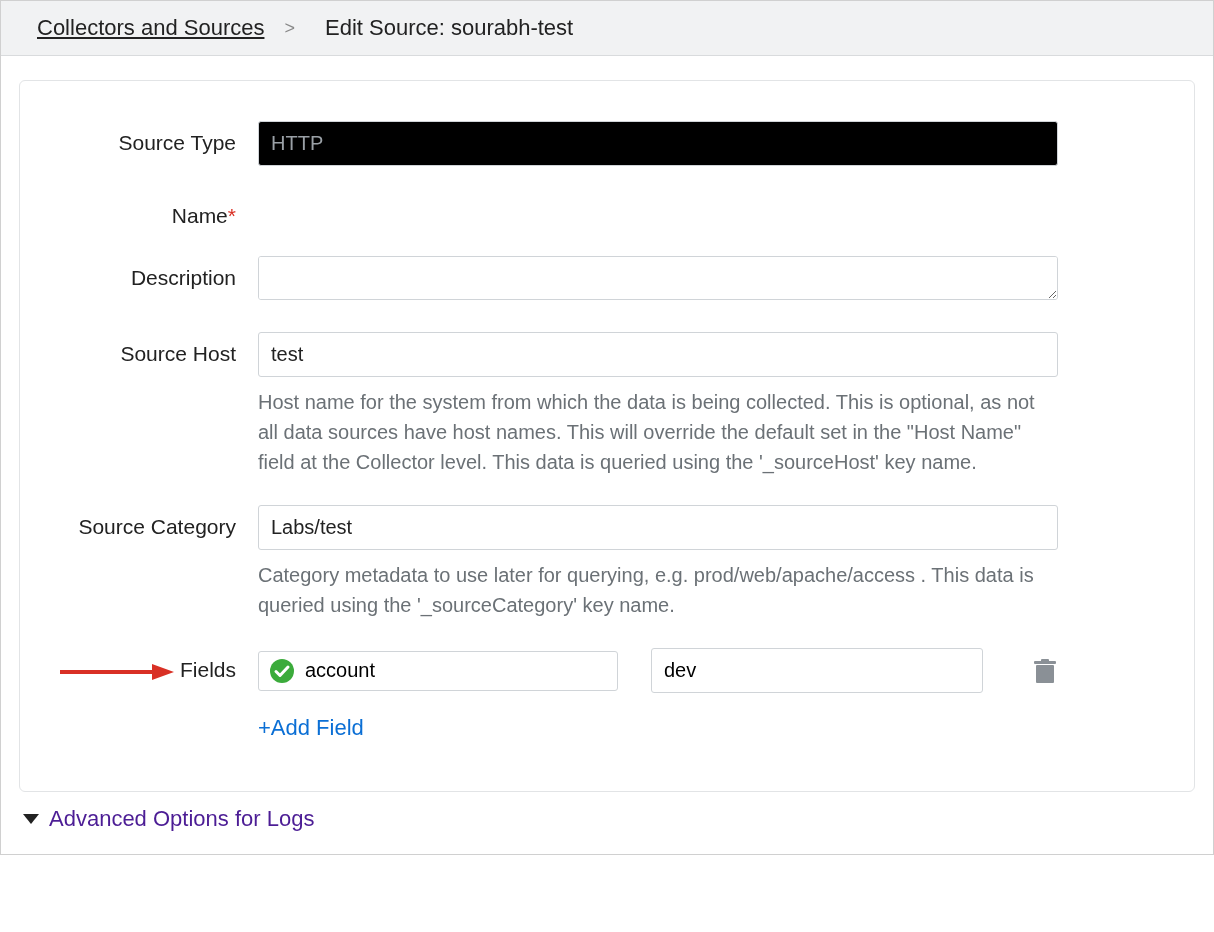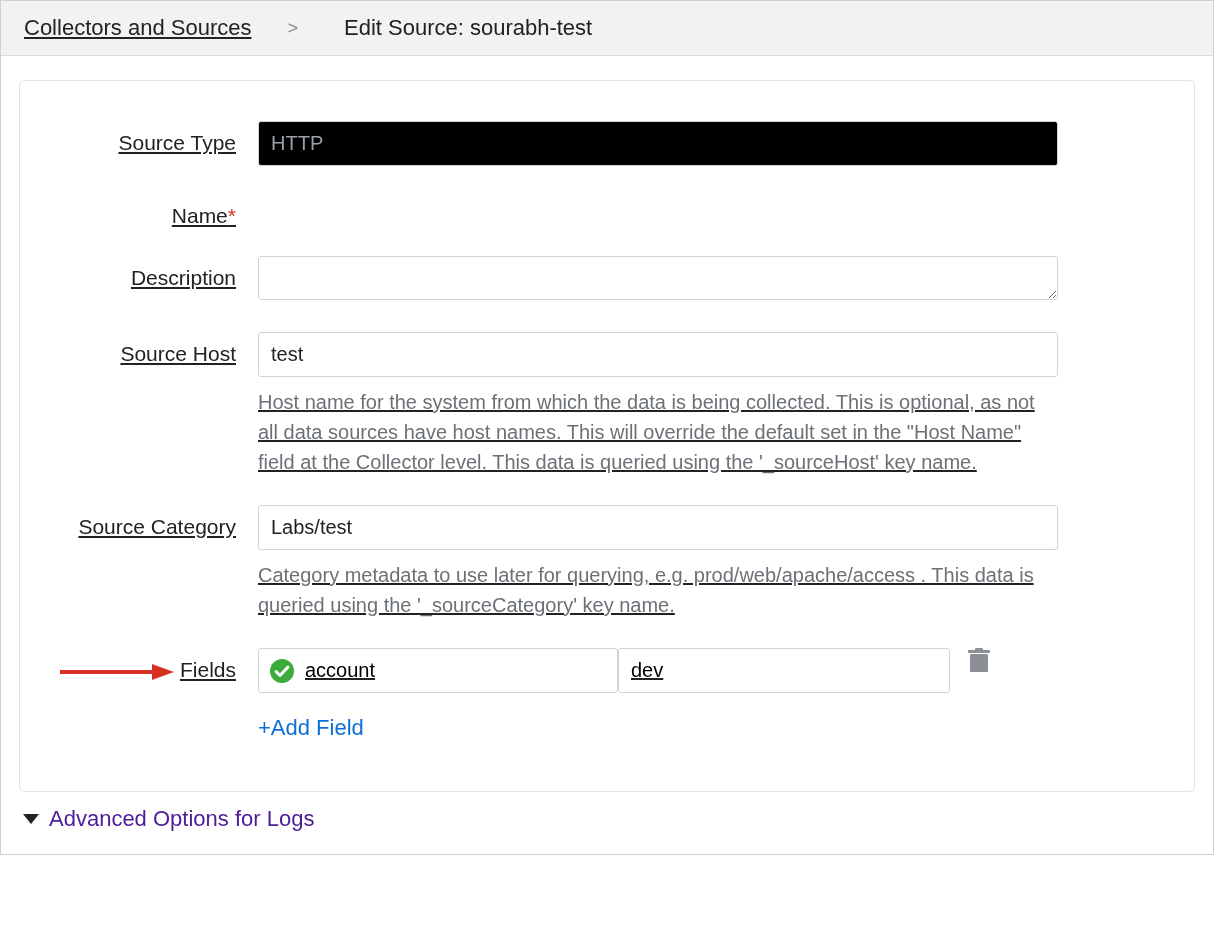--- a/index.html
+++ b/index.html
@@ -6,26 +6,26 @@
   body {
     font-family: -apple-system, BlinkMacSystemFont, "Segoe UI", Helvetica, Arial, sans-serif;
     background: #fff;
     color: #222;
     width: 1214px;
     border: 1px solid #d0d0d0;
   }
   .breadcrumb-bar {
     background: #f1f2f3;
     border-bottom: 1px solid #d9dbdd;
-    padding: 14px 23px;
+    padding: 14px 36px;
     font-size: 22px;
     color: #222;
     display: flex;
     align-items: center;
-    gap: 36px;
+    gap: 20px;
     text-align: center;
   }
   .breadcrumb-bar a {
     color: #222;
     text-decoration: underline;
   }
   .breadcrumb-sep {
     color: #888;
     font-size: 18px;
   }
@@ -39,21 +39,20 @@
   .panel {
     border: 1px solid #e2e4e6;
     border-radius: 6px;
     padding: 40px 48px 40px 48px;
     position: relative;
   }
   .form-row {
     display: flex;
     align-items: flex-start;
     margin-bottom: 10px;
-    text-decoration: underline;
   }
   .form-label {
     width: 190px;
     flex-shrink: 0;
     text-align: right;
     padding-right: 22px;
     font-size: 21px;
     color: #222;
     padding-top: 10px;
   }
@@ -82,21 +81,22 @@
   }
   .help-text {
     font-size: 20px;
     color: #6b7176;
     margin-top: 10px;
     line-height: 1.5;
   }
   .row-gap { margin-bottom: 28px; }
   .fields-row {
     display: flex;
-    gap: 0;
+    gap: 33px;
+    align-items: center;
   }
   .field-key-wrap {
     display: flex;
     align-items: center;
     border: 1px solid #d0d4d8;
     border-radius: 3px;
     padding: 6px 10px;
     width: 360px;
     gap: 10px;
   }

